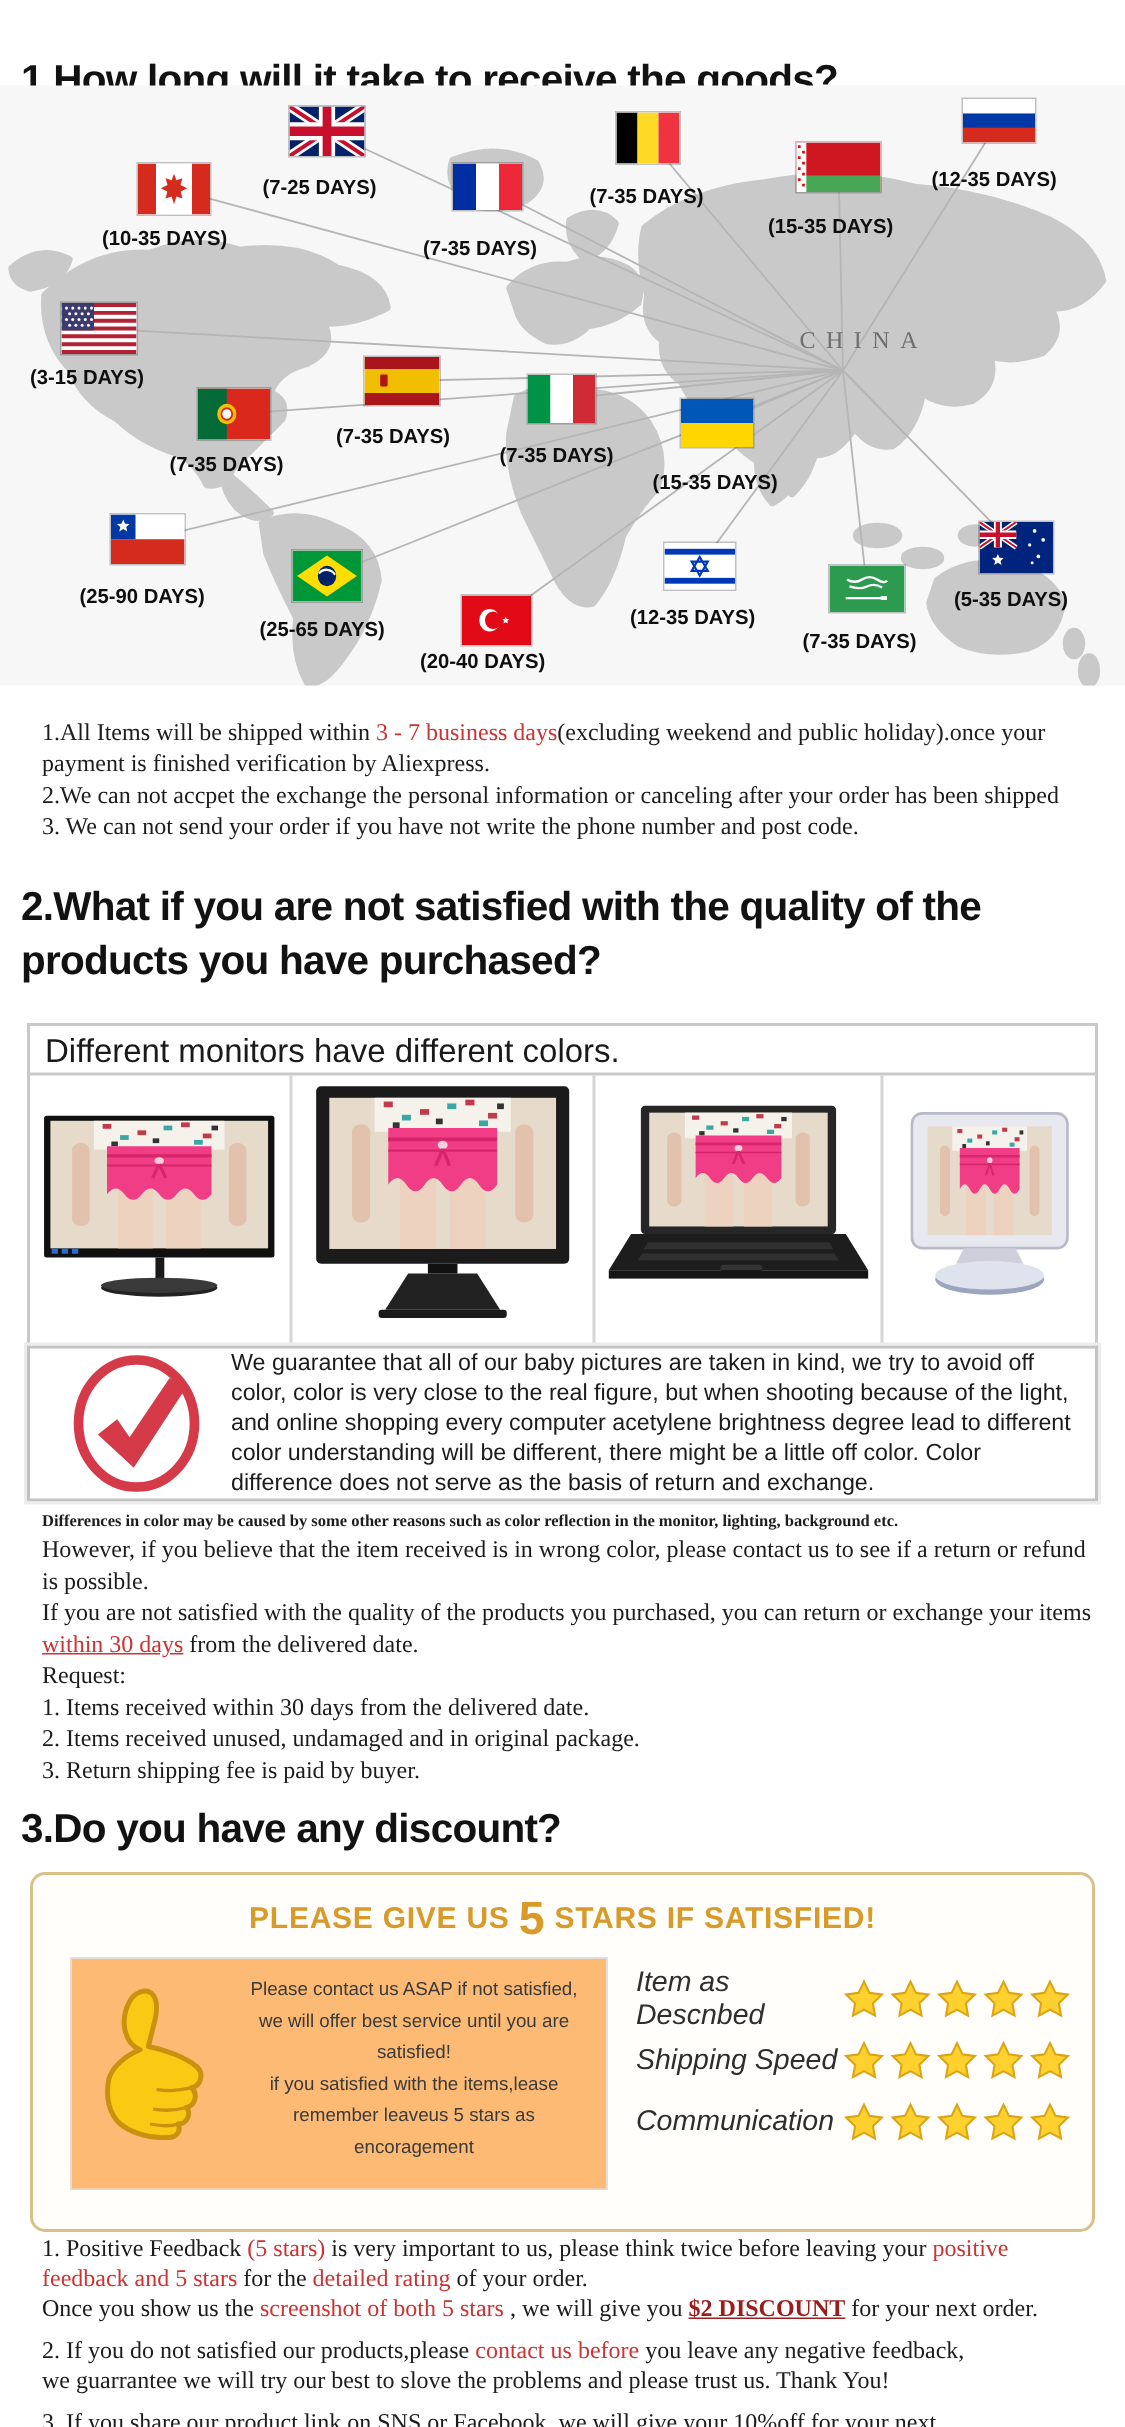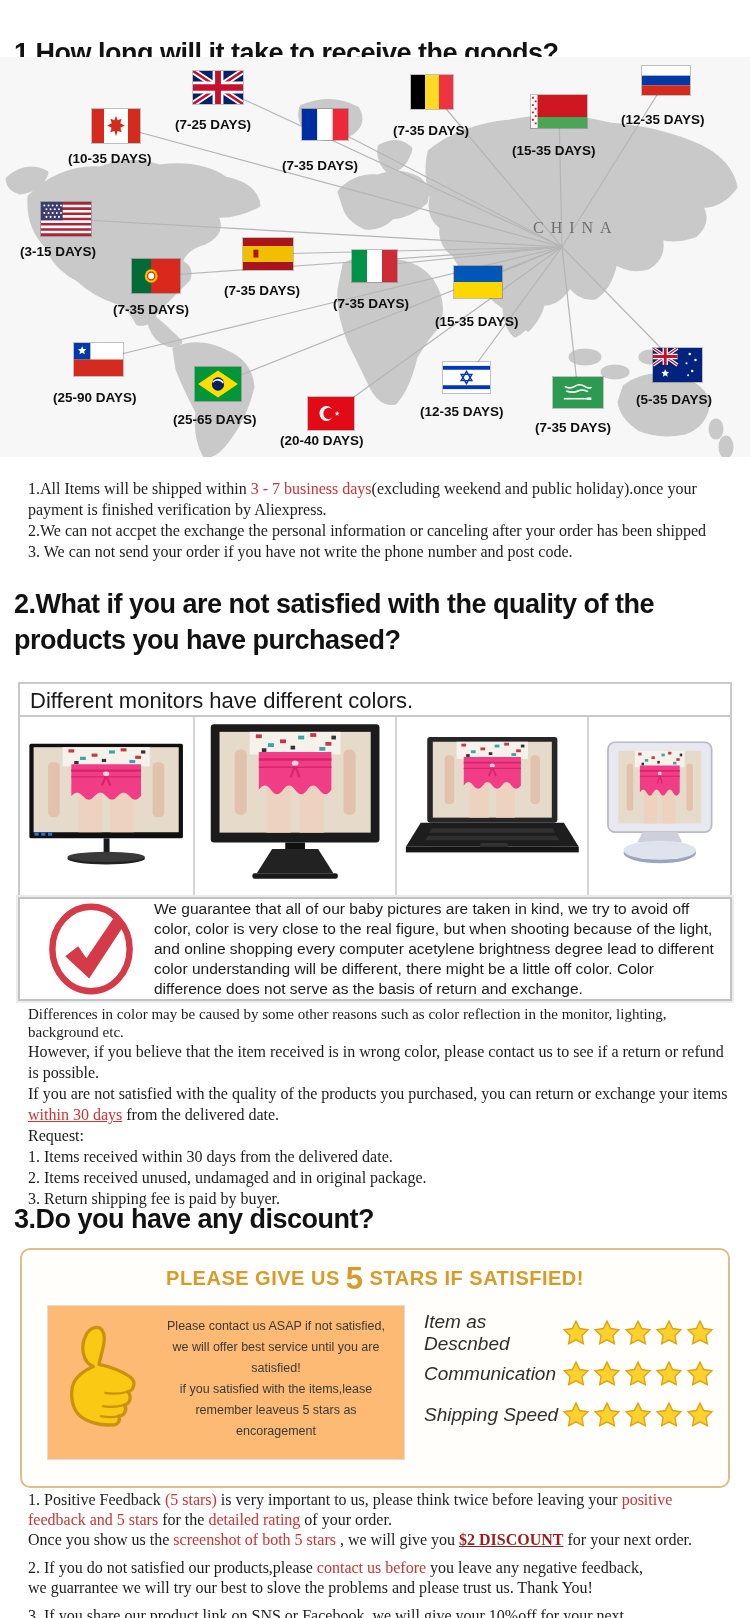--- a/index.html
+++ b/index.html
@@ -13,21 +13,21 @@
   #map svg.layer { position:absolute; inset:0; }
   .flag { position:absolute; z-index:3; background:#fff; box-shadow:0 0 0 1px rgba(0,0,0,.22); }
   .flag svg { display:block; width:100%; height:100%; }
   .flag-label { position:absolute; z-index:4; font:bold 13.5px "Liberation Sans", sans-serif;
                 color:#0e0e0e; white-space:nowrap; }
   #china-label { position:absolute; z-index:2; left:533px; top:162px; font-family:"Liberation Serif", serif;
                  font-size:16px; letter-spacing:7px; color:#6e6e6e; }
   
   .serif-block { position:absolute; left:28px; right:18px; font-family:"Liberation Serif", serif;
                  font-size:16px; line-height:21px; color:#1c1c1c; }
-  .fine { font-size:15px; font-weight:normal; line-height:18px; }
+  .fine { font-size:11px; font-weight:bold; line-height:18px; }
   
   #monitors-box { position:absolute; top:682px; left:18px; width:714px; height:256px;
                   border:2px solid #c9c9c9; background:#fff; }
   #monitors-caption { height:33px; border-bottom:2px solid #c9c9c9; font-size:22px; color:#1a1a1a;
                       padding:4px 0 0 10px; }
   #monitor-row { display:grid; grid-template-columns:175fr 202fr 192fr 141fr; height:172px; }
   .monitor-cell { border-right:2px solid #d5d5d5; display:flex; flex-direction:column;
                   align-items:center; justify-content:space-between; padding:5px 3px 5px; }
   .monitor-cell:last-child { border-right:none; }
   .monitor-cell svg { flex:1; width:96%; }
@@ -443,41 +443,41 @@
             </svg>
             <svg viewBox="0 0 24 24">
               <path d="M12 1.8l3.1 6.4 7.1 1-5.1 5 1.2 7L12 17.8l-6.3 3.4 1.2-7-5.1-5 7.1-1z" fill="#ffd12e" stroke="#dca414" stroke-width="1.2"></path>
             </svg>
             <svg viewBox="0 0 24 24">
               <path d="M12 1.8l3.1 6.4 7.1 1-5.1 5 1.2 7L12 17.8l-6.3 3.4 1.2-7-5.1-5 7.1-1z" fill="#ffd12e" stroke="#dca414" stroke-width="1.2"></path>
             </svg>
           </div>
         </div>
         <div class="rating-row">
-          <div class="rating-label">Communication</div>
+          <div class="rating-label">Shipping Speed</div>
           <div class="stars">
             <svg viewBox="0 0 24 24">
               <path d="M12 1.8l3.1 6.4 7.1 1-5.1 5 1.2 7L12 17.8l-6.3 3.4 1.2-7-5.1-5 7.1-1z" fill="#ffd12e" stroke="#dca414" stroke-width="1.2"></path>
             </svg>
             <svg viewBox="0 0 24 24">
               <path d="M12 1.8l3.1 6.4 7.1 1-5.1 5 1.2 7L12 17.8l-6.3 3.4 1.2-7-5.1-5 7.1-1z" fill="#ffd12e" stroke="#dca414" stroke-width="1.2"></path>
             </svg>
             <svg viewBox="0 0 24 24">
               <path d="M12 1.8l3.1 6.4 7.1 1-5.1 5 1.2 7L12 17.8l-6.3 3.4 1.2-7-5.1-5 7.1-1z" fill="#ffd12e" stroke="#dca414" stroke-width="1.2"></path>
             </svg>
             <svg viewBox="0 0 24 24">
               <path d="M12 1.8l3.1 6.4 7.1 1-5.1 5 1.2 7L12 17.8l-6.3 3.4 1.2-7-5.1-5 7.1-1z" fill="#ffd12e" stroke="#dca414" stroke-width="1.2"></path>
             </svg>
             <svg viewBox="0 0 24 24">
               <path d="M12 1.8l3.1 6.4 7.1 1-5.1 5 1.2 7L12 17.8l-6.3 3.4 1.2-7-5.1-5 7.1-1z" fill="#ffd12e" stroke="#dca414" stroke-width="1.2"></path>
             </svg>
           </div>
         </div>
         <div class="rating-row">
-          <div class="rating-label">Shipping Speed</div>
+          <div class="rating-label">Communication</div>
           <div class="stars">
             <svg viewBox="0 0 24 24">
               <path d="M12 1.8l3.1 6.4 7.1 1-5.1 5 1.2 7L12 17.8l-6.3 3.4 1.2-7-5.1-5 7.1-1z" fill="#ffd12e" stroke="#dca414" stroke-width="1.2"></path>
             </svg>
             <svg viewBox="0 0 24 24">
               <path d="M12 1.8l3.1 6.4 7.1 1-5.1 5 1.2 7L12 17.8l-6.3 3.4 1.2-7-5.1-5 7.1-1z" fill="#ffd12e" stroke="#dca414" stroke-width="1.2"></path>
             </svg>
             <svg viewBox="0 0 24 24">
               <path d="M12 1.8l3.1 6.4 7.1 1-5.1 5 1.2 7L12 17.8l-6.3 3.4 1.2-7-5.1-5 7.1-1z" fill="#ffd12e" stroke="#dca414" stroke-width="1.2"></path>
             </svg>

